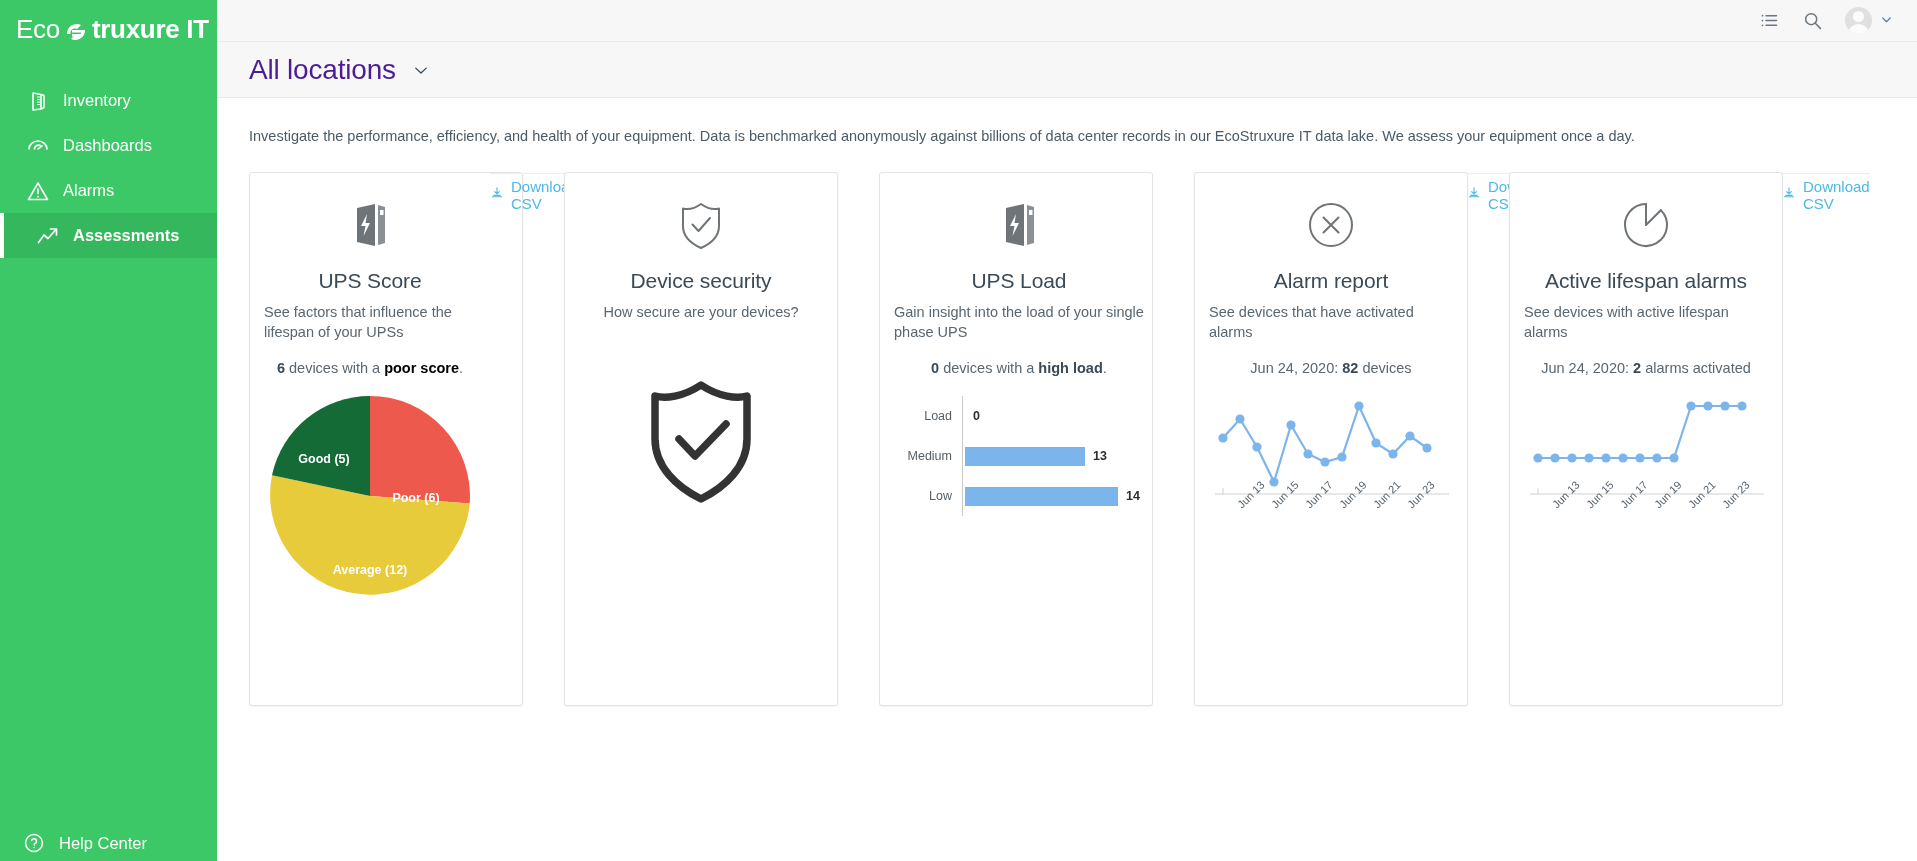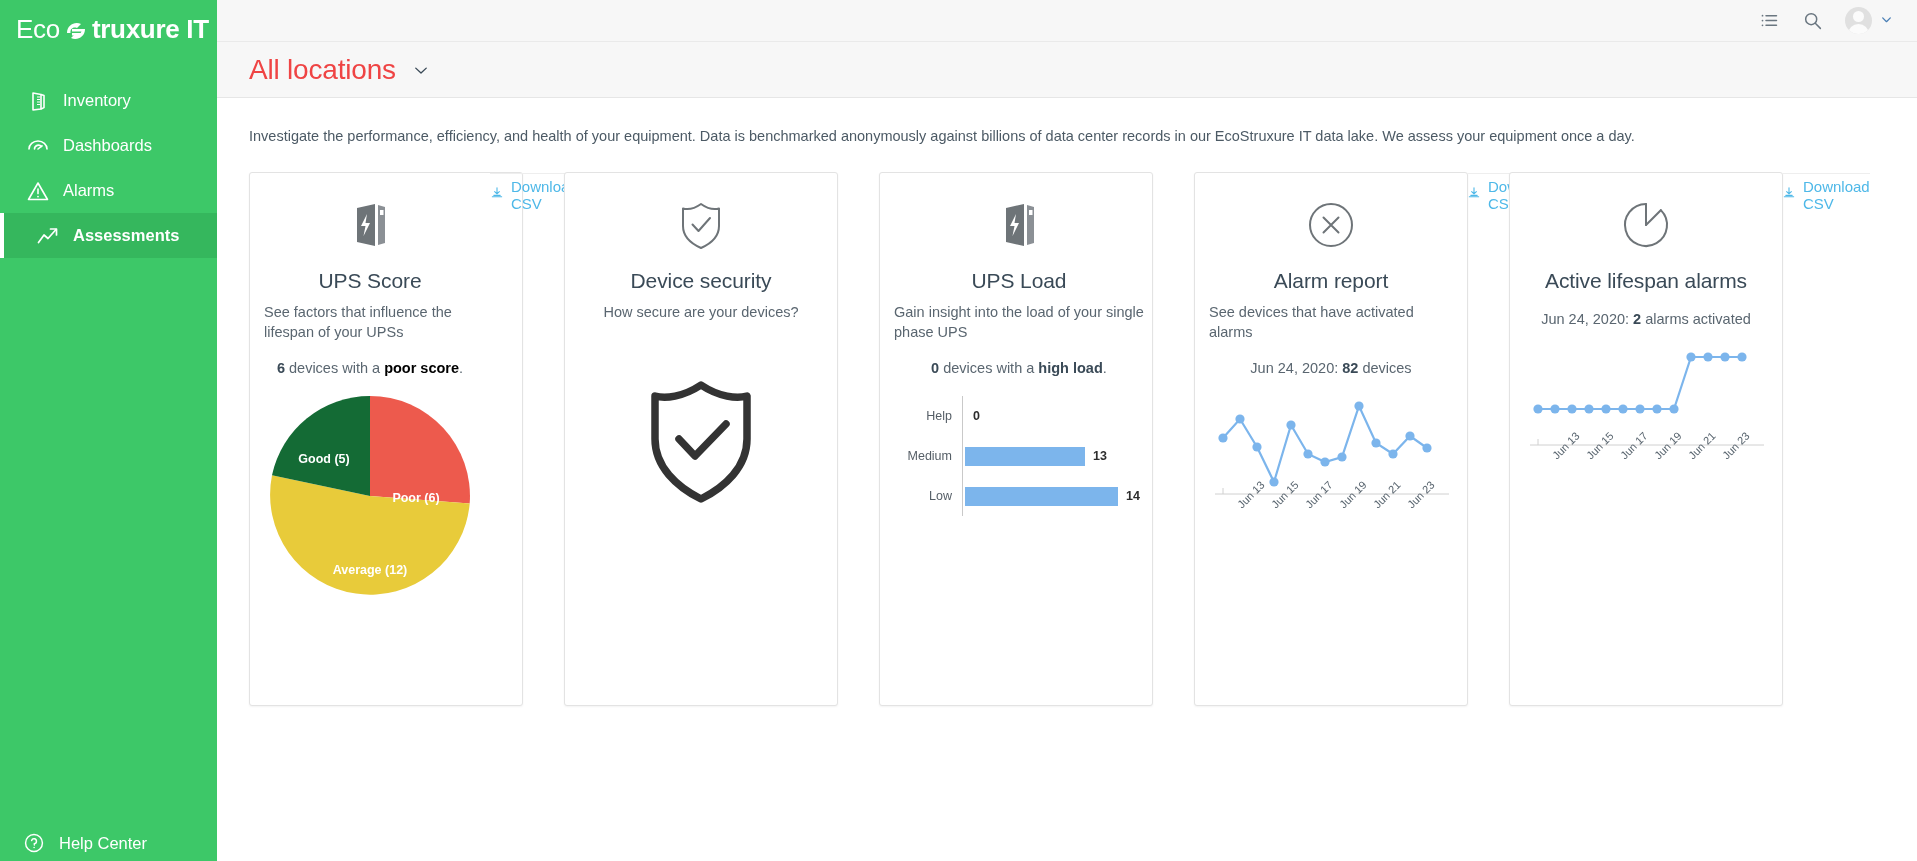--- a/index.html
+++ b/index.html
@@ -21,21 +21,21 @@
   }
   .brand {
     height: 58px;
     display: flex; align-items: center;
     padding-left: 16px;
   }
   .brand-text {
     color: #ffffff;
     font-size: 26px;
     letter-spacing: -0.3px;
-    display: flex; align-items: center;
+    display: flex; align-items: flex-end;
   }
   .brand-light { font-weight: 400; }
   .brand-bold { font-weight: 700; }
   .brand-mark {
     display: inline-block;
     width: 30px; height: 30px;
     margin: 0 1px;
     position: relative; top: 2px;
   }
   .nav { margin-top: 20px; }
@@ -107,21 +107,21 @@
   .page-head {
     height: 56px;
     background: #f7f7f7;
     border-bottom: 1px solid #e6e6e6;
     display: flex; align-items: center;
     padding-left: 32px;
   }
   .page-title {
     font-size: 28px;
     font-weight: 400;
-    color: #ef4444;
+    color: #4c1d95;
     letter-spacing: -0.2px;
   }
   .title-caret { margin-left: 16px; cursor: pointer; display:flex; }
 
   .intro {
     font-size: 14.5px;
     color: #4c5a65;
     padding: 28px 32px 0 32px;
     line-height: 1.4;
   }
@@ -392,21 +392,21 @@
               <path d="M23 15 L17 27 L21.5 27 L19.5 37 L26 24 L21.5 24 Z" fill="#ffffff"></path>
             </svg>
           </div>
           <div class="card-title">UPS Load</div>
           <div class="card-sub">Gain insight into the load of your single phase UPS</div>
           <div class="card-stat">
             <span style="font-weight:700;color:#3a4a57">0</span><span> devices with a </span><span style="font-weight:700;color:#3a4a57">high load</span><span>.</span>
           </div>
           <div class="barchart">
             <div class="bar-row">
-              <span class="bar-label">Help</span>
+              <span class="bar-label">Load</span>
               <span class="bar-axis"></span>
               <span class="bar-track">
                 <span class="bar-fill" style="width:0px"></span>
                 <span class="bar-value">0</span>
               </span>
             </div>
             <div class="bar-row">
               <span class="bar-label">Medium</span>
               <span class="bar-axis"></span>
               <span class="bar-track">
@@ -482,20 +482,21 @@
       <div class="card">
         <div class="card-body">
           <div class="card-icon">
             <svg width="50" height="50" viewBox="0 0 50 50" fill="none" stroke="#6e7478" stroke-width="2" stroke-linecap="round">
               <path d="M25 4 a21 21 0 1 0 14.85 6.15"></path>
               <path d="M25 25 L39.8 10.2"></path>
               <path d="M25 4 L25 25"></path>
             </svg>
           </div>
           <div class="card-title">Active lifespan alarms</div>
+          <div class="card-sub">See devices with active lifespan alarms</div>
           <div class="card-stat">
             <span>Jun 24, 2020: </span><span style="font-weight:700;color:#3a4a57">2</span><span> alarms activated</span>
           </div>
           <div class="linechart">
             <svg width="244" height="110" viewBox="0 0 244 110">
               <polyline points="14,72 31,72 48,72 65,72 82,72 99,72 116,72 133,72 150,72 167,20 184,20 201,20 218,20" fill="none" stroke="#7cb5ec" stroke-width="2.2"></polyline>
               <circle cx="14" cy="72" r="4.6" fill="#7cb5ec"></circle>
               <circle cx="31" cy="72" r="4.6" fill="#7cb5ec"></circle>
               <circle cx="48" cy="72" r="4.6" fill="#7cb5ec"></circle>
               <circle cx="65" cy="72" r="4.6" fill="#7cb5ec"></circle>

